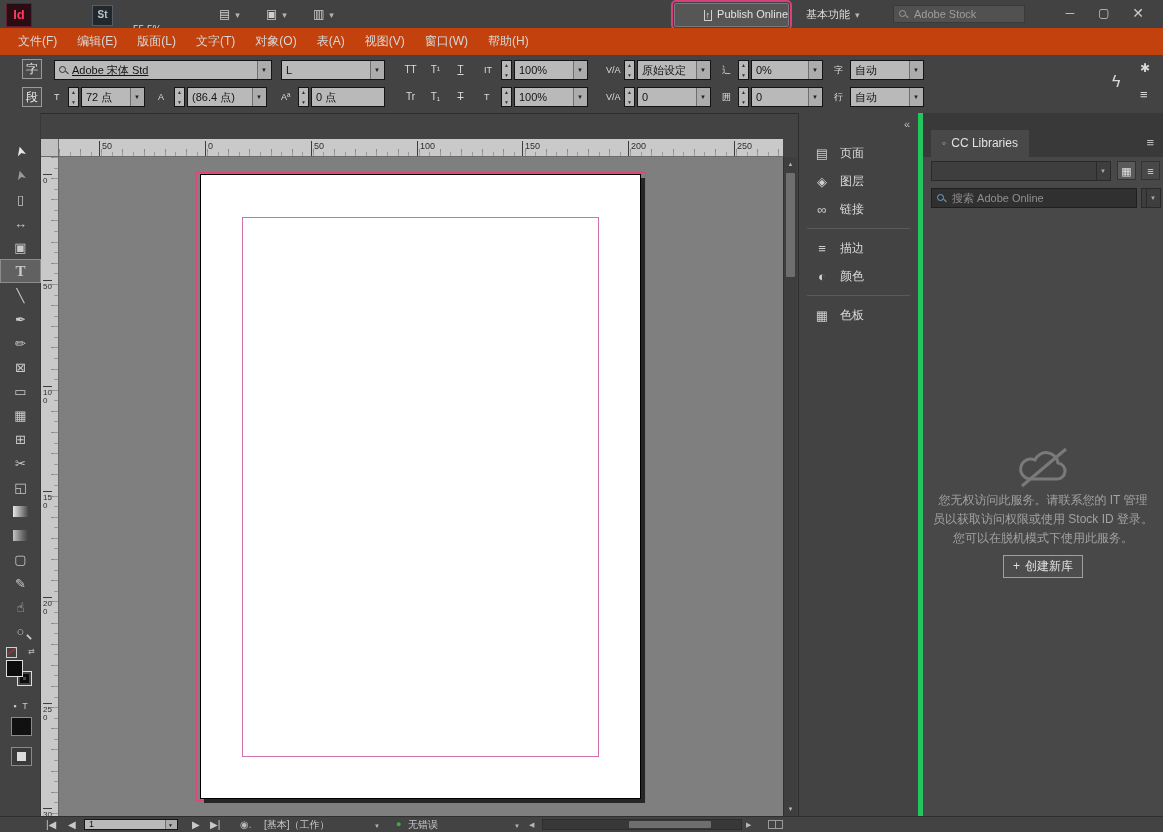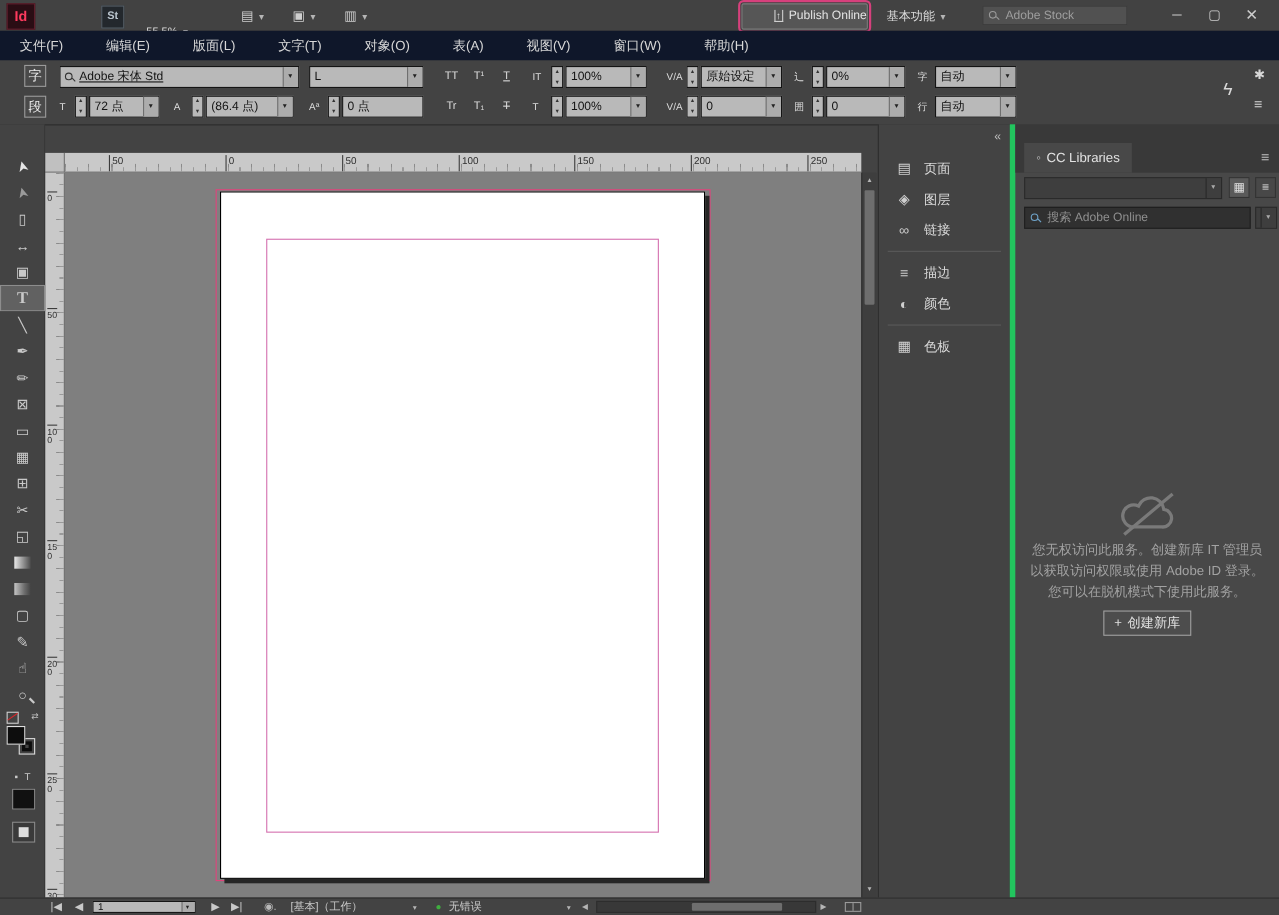--- a/index.html
+++ b/index.html
@@ -25,21 +25,21 @@
   .tb-ws{position:absolute;left:806px;top:7px;font-size:11px;color:#dcdcdc;}
   .tb-search{position:absolute;left:893px;top:5px;width:132px;height:18px;background:#515151;border:1px solid #3a3a3a;
              font-size:11px;color:#9e9e9e;line-height:16px;padding-left:20px;box-sizing:border-box;}
   .mag{position:absolute;left:5px;top:4px;width:10px;height:10px;}
   .mag::before{content:"";position:absolute;left:0;top:0;width:5px;height:5px;border:1px solid #9a9a9a;border-radius:50%;}
   .mag::after{content:"";position:absolute;left:6px;top:6px;width:4px;height:1px;background:#9a9a9a;transform:rotate(45deg);}
   .winbtn{position:absolute;top:0;width:32px;height:26px;text-align:center;line-height:26px;color:#cccccc;font-size:12px;}
   .wb-min{left:1054px;} .wb-max{left:1088px;} .wb-close{left:1122px;font-size:14px;}
 
   
-  .menubar{position:absolute;left:0;top:28px;right:0;height:27px;background:#0f172a;display:flex;padding-left:8px;gap:19px;}
+  .menubar{position:absolute;left:0;top:28px;right:0;height:27px;background:#c2410c;display:flex;padding-left:8px;}
   .menu-item{padding:0 10px;line-height:27px;font-size:12px;color:#d8d8d8;}
 
   
   .controlpanel{position:absolute;left:0;top:55px;right:0;height:58px;background:#434343;border-bottom:1px solid #2c2c2c;}
   .cp-mode{position:absolute;width:20px;height:20px;border:1px solid #9a9a9a;background:#4a4a4a;color:#eeeeee;
            font-size:12px;text-align:center;line-height:19px;box-sizing:border-box;}
   .cp-char{left:22px;top:4px;} .cp-para{left:22px;top:32px;}
   .combo{position:absolute;height:20px;background:#b9b9b9;border:1px solid #141414;box-sizing:border-box;}
   .combo .val{position:absolute;left:4px;top:0;line-height:18px;font-size:11px;color:#141414;white-space:nowrap;}
   .combo .val.with-icon{left:17px;text-decoration:underline;}
@@ -491,21 +491,21 @@
     <div class="cc-search" data-name="library-search-input"><span class="mag" data-name="search-icon"></span><span>搜索 Adobe Online</span></div>
     <div class="combo-dark cc-searchdd" data-name="search-scope-select">
         <span class="dd" data-name="dropdown-arrow-icon"></span>
       </div>
     <div class="cc-cloud" data-name="cloud-offline-icon">
       <svg width="62" height="46" viewBox="0 0 62 46">
         <path d="M19 36 a10 10 0 1 1 4-19 a12 12 0 0 1 23 3 a8 8 0 0 1-2 16 z" fill="none" stroke="#7a7a7a" stroke-width="3"></path>
         <line x1="10" y1="43" x2="54" y2="6" stroke="#7a7a7a" stroke-width="3"></line>
       </svg>
     </div>
-    <div class="cc-msg" data-name="service-error-message">您无权访问此服务。创建新库 IT 管理员以获取访问权限或使用 Adobe ID 登录。您可以在脱机模式下使用此服务。</div>
+    <div class="cc-msg" data-name="service-error-message">您无权访问此服务。请联系您的 IT 管理员以获取访问权限或使用 Stock ID 登录。您可以在脱机模式下使用此服务。</div>
     <div class="cc-create" data-name="create-library-button"><span class="plus" data-name="plus-icon">+</span><span>创建新库</span></div>
   </div>
 
   <div class="statusbar" data-name="statusbar">
     <span class="sb sb-first" data-name="first-page-button">|◀</span>
     <span class="sb sb-prev" data-name="previous-page-button">◀</span>
     <div class="sb-combo" data-name="page-number-select">
         <span class="val">1</span>
         <span class="dd" data-name="dropdown-arrow-icon"></span>
       </div>

